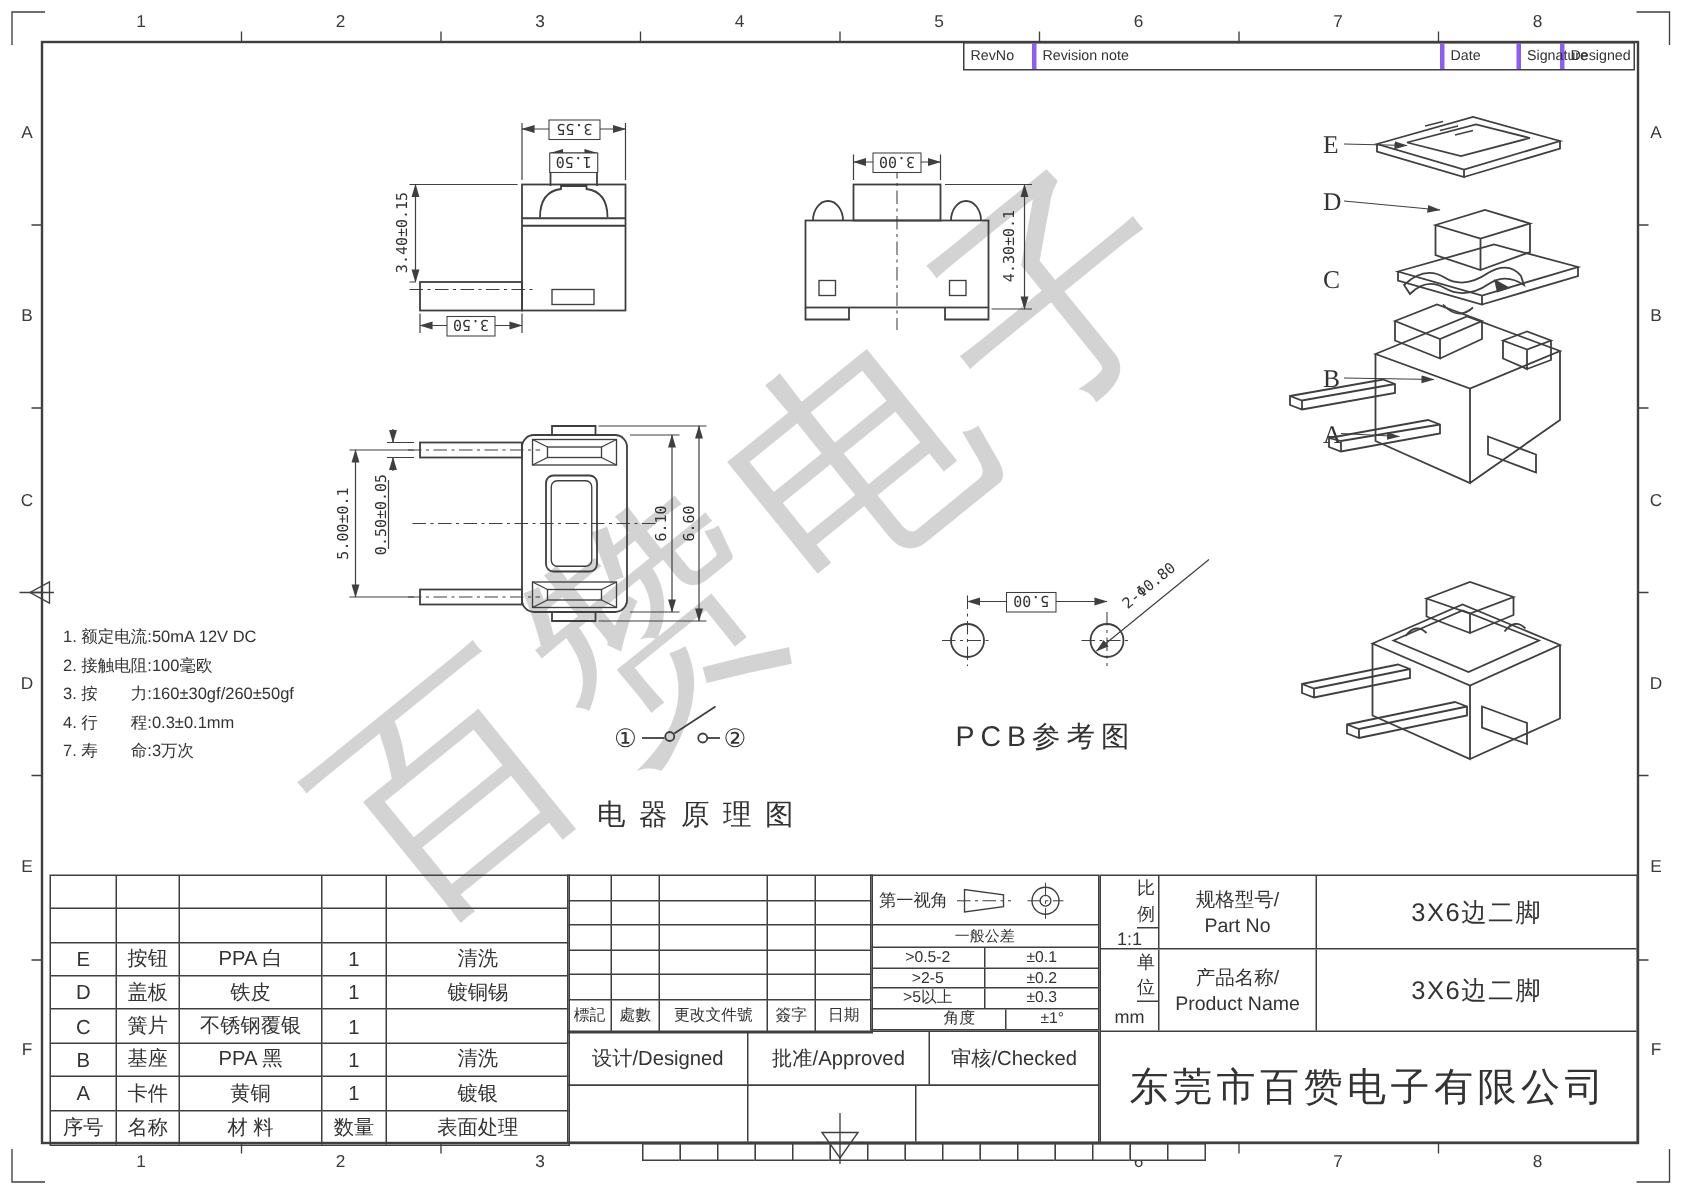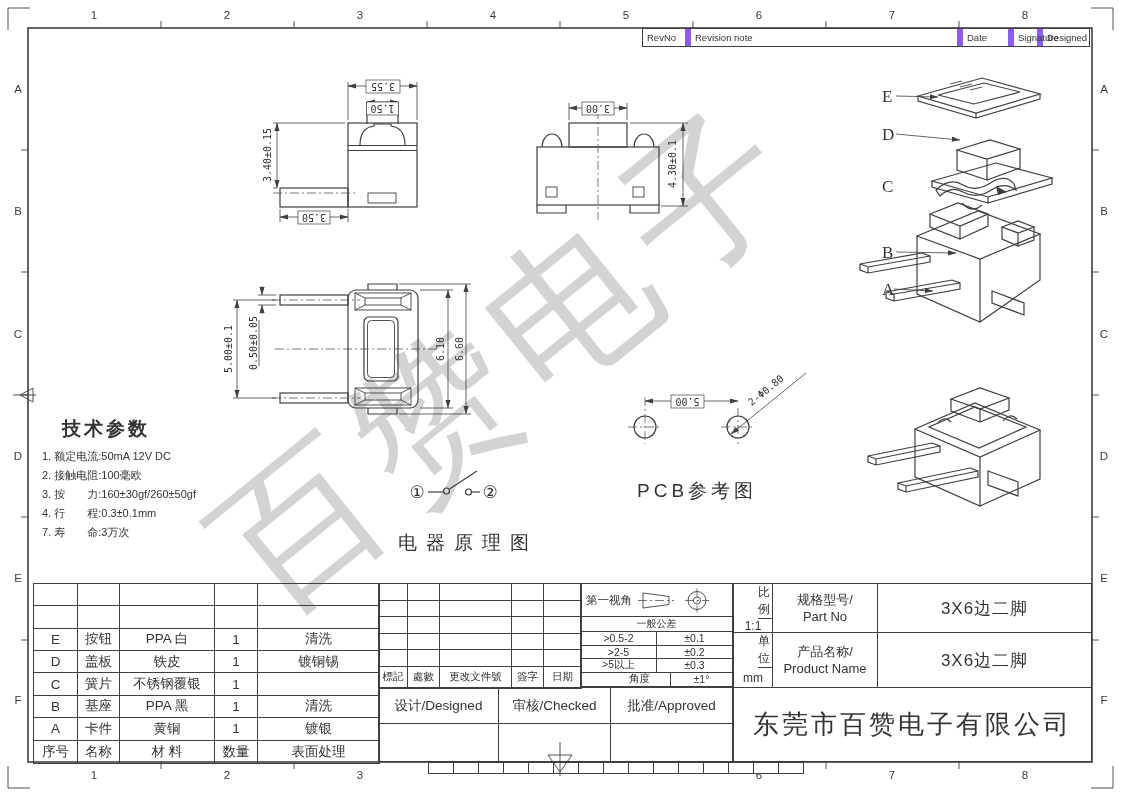--- a/index.html
+++ b/index.html
@@ -55,21 +55,21 @@
   .tb-c1>div{flex:1;display:flex;align-items:center;justify-content:center;font-size:12px;}
   .tb-c1>div:first-child{border-bottom:1px solid #3f3f3f;box-sizing:border-box;margin-left:24px;}
   .tb-c2{width:105px;border-right:1px solid #3f3f3f;box-sizing:border-box;display:flex;flex-direction:column;
     align-items:center;justify-content:center;font-size:13px;line-height:17px;}
   .tb-c3{flex:1;display:flex;align-items:center;justify-content:center;font-size:17px;letter-spacing:1px;}
   .tb-company{height:72px;display:flex;align-items:center;justify-content:center;
     font-size:26px;letter-spacing:3px;font-weight:500;white-space:nowrap;}
   
   .rev-head{position:absolute;left:642px;top:28px;width:448px;height:19px;display:flex;
     border:1px solid #3f3f3f;box-sizing:border-box;font-size:9.5px;}
-  .rev-head>div{border-right:6px solid #8b5cf6;box-sizing:border-box;display:flex;align-items:center;padding-left:4px;white-space:nowrap;}
+  .rev-head>div{border-right:3px solid #8b5cf6;box-sizing:border-box;display:flex;align-items:center;padding-left:4px;white-space:nowrap;}
   .rev-head>div:last-child{border-right:none;}
   
   .tech{position:absolute;left:42px;top:416px;width:310px;}
   .tech-title{font-size:19px;font-weight:bold;letter-spacing:3px;margin-left:20px;margin-bottom:5px;}
   .tech-item{font-size:11px;line-height:19px;white-space:nowrap;}
   
   .strip{position:absolute;left:428px;top:762px;height:12px;display:flex;}
   .strip>div{width:26px;border:1px solid #3f3f3f;box-sizing:border-box;margin-left:-1px;background:#fff;}
   .strip>div:first-child{margin-left:0;}
   
@@ -123,21 +123,20 @@
 
   <div class="rev-head">
     <div style="width:48px">RevNo</div>
     <div style="width:272px">Revision note</div>
     <div style="width:51px">Date</div>
     <div style="width:29px">Signature</div>
     <div style="flex:1">Designed</div>
   </div>
 
   <div class="tech">
-    <div class="tech-title">技术参数</div>
     <div class="tech-item">1. 额定电流:50mA 12V DC</div>
     <div class="tech-item">2. 接触电阻:100毫欧</div>
     <div class="tech-item">3. 按　　力:160±30gf/260±50gf</div>
     <div class="tech-item">4. 行　　程:0.3±0.1mm</div>
     <div class="tech-item">7. 寿　　命:3万次</div>
   </div>
 
   <div class="parts-grid grid">
     <div></div>
       <div></div>
@@ -239,22 +238,22 @@
       <div>±0.3</div>
     </div>
     <div class="tol-row">
       <div>角度</div>
       <div>±1°</div>
     </div>
   </div>
 
   <div class="sig-row">
     <div style="width:120px">设计/Designed</div>
+    <div style="flex:1">批准/Approved</div>
     <div style="width:112px">审核/Checked</div>
-    <div style="flex:1">批准/Approved</div>
   </div>
   <div class="empty-row">
     <div style="width:120px"></div>
       <div style="width:112px"></div>
       <div style="flex:1"></div>
   </div>
 
   <div class="tblock">
     <div class="tb-row tb-rowA">
       <div class="tb-c1">

